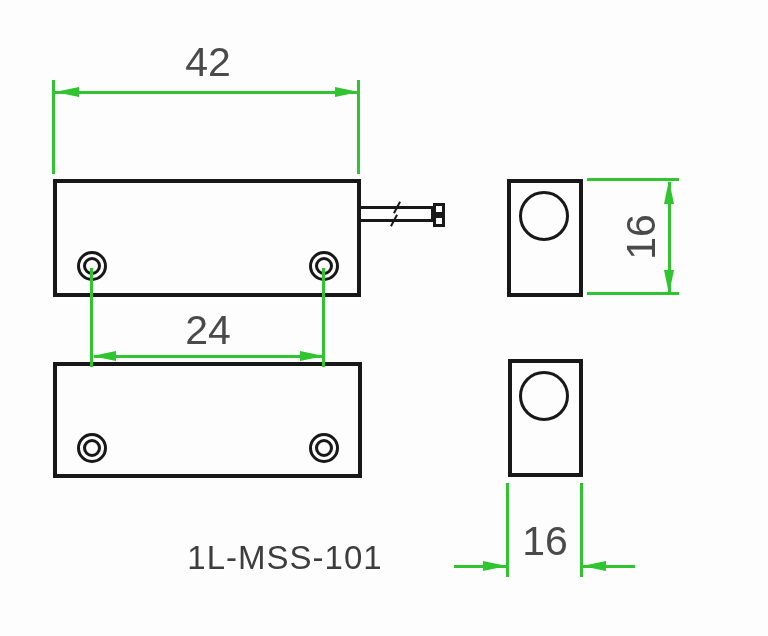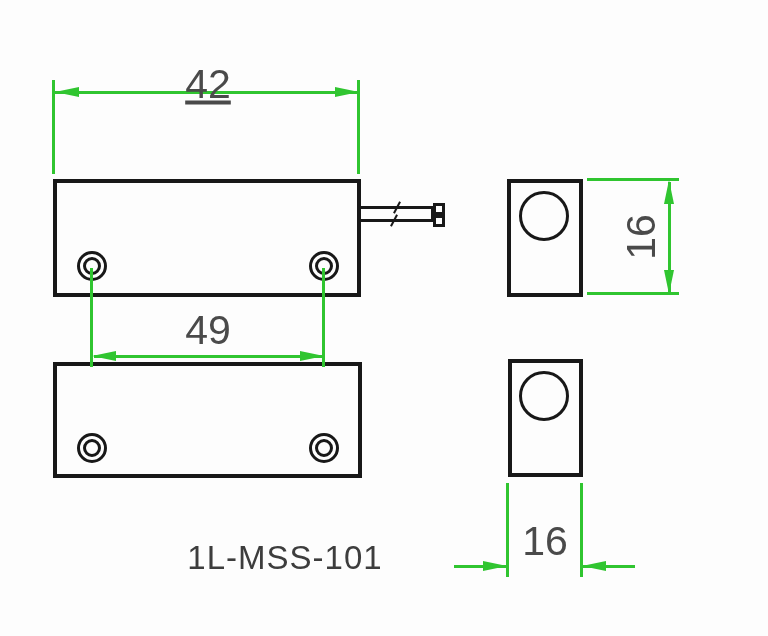--- a/index.html
+++ b/index.html
@@ -69,28 +69,28 @@
   <div class="circle" style="left:519px;top:191px;width:50px;height:50px;"></div>
 
   <div class="outline" style="left:508px;top:359px;width:75px;height:118px;"></div>
   <div class="circle" style="left:519px;top:371px;width:50px;height:50px;"></div>
 
   <div class="gline" style="left:52px;top:80px;width:3px;height:94px;"></div>
   <div class="gline" style="left:357px;top:80px;width:3px;height:94px;"></div>
   <div class="gline" style="left:55px;top:91px;width:304px;height:3px;"></div>
   <div class="arr a-left" style="left:55px;top:87px;"></div>
   <div class="arr a-right" style="left:335px;top:87px;"></div>
-  <div class="dim-label" style="left:208px;top:84px;text-decoration:underline;">42</div>
+  <div class="dim-label" style="left:208px;top:62px;">42</div>
 
   <div class="gline" style="left:90px;top:268px;width:3px;height:99px;"></div>
   <div class="gline" style="left:322px;top:268px;width:3px;height:99px;"></div>
   <div class="gline" style="left:94px;top:355px;width:230px;height:3px;"></div>
   <div class="arr a-left" style="left:92px;top:351px;"></div>
   <div class="arr a-right" style="left:300px;top:351px;"></div>
-  <div class="dim-label" style="left:208px;top:330px;">49</div>
+  <div class="dim-label" style="left:208px;top:330px;">24</div>
 
   <div class="gline" style="left:587px;top:178px;width:92px;height:3px;"></div>
   <div class="gline" style="left:587px;top:292px;width:92px;height:3px;"></div>
   <div class="gline" style="left:668px;top:182px;width:3px;height:112px;"></div>
   <div class="arr a-up" style="left:664px;top:180px;"></div>
   <div class="arr a-down" style="left:664px;top:270px;"></div>
   <div class="dim-label rot" style="left:641px;top:237px;">16</div>
 
   <div class="gline" style="left:506px;top:483px;width:3px;height:94px;"></div>
   <div class="gline" style="left:580px;top:483px;width:3px;height:94px;"></div>

